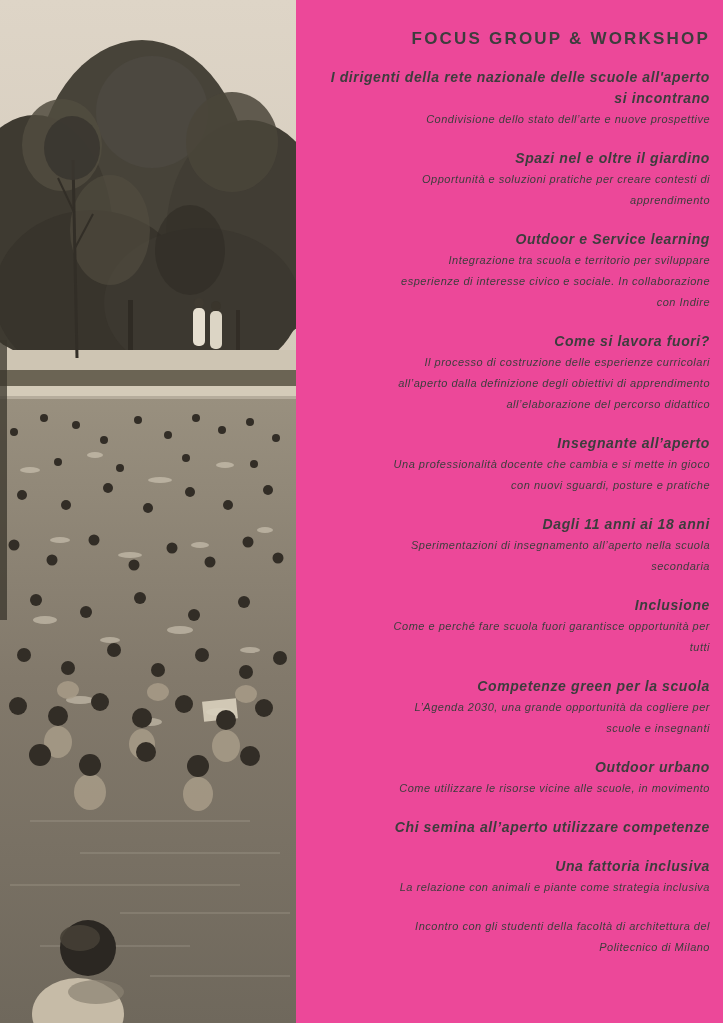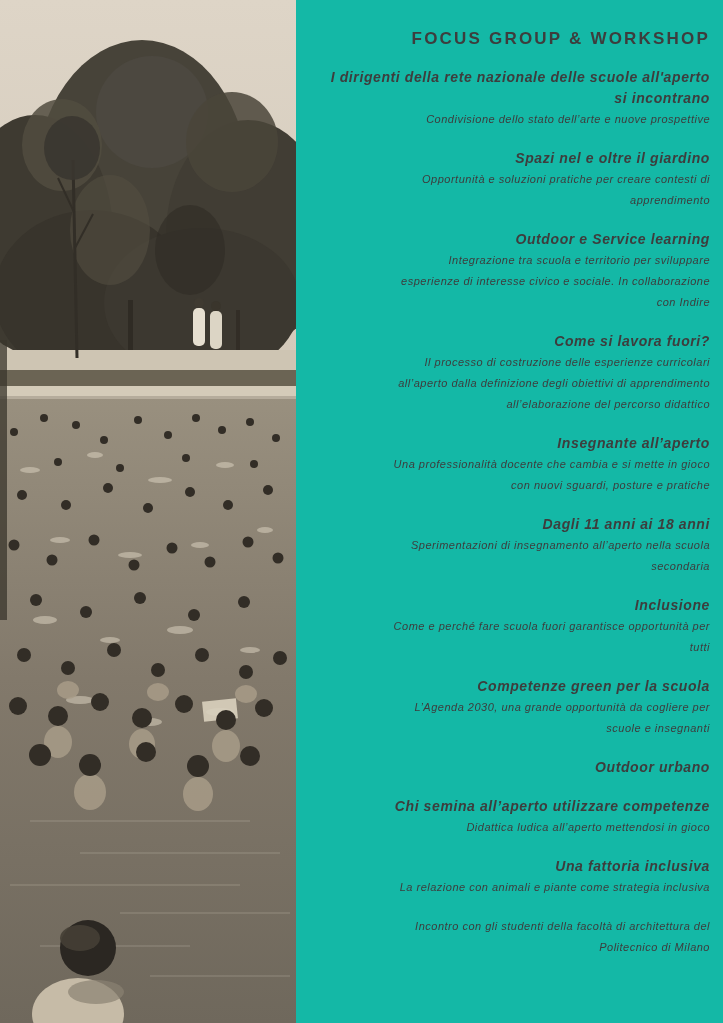--- a/index.html
+++ b/index.html
@@ -14,21 +14,21 @@
   .photo {
     width: 296px; height: 1023px; flex: none;
     position: relative; overflow: hidden;
     background: #d8cec0;
   }
   .photo svg { display: block; }
 
   
   .panel {
     flex: 1; box-sizing: border-box;
-    background: #14b8a6;
+    background: #ec4899;
     color: #3d3d3d;
     padding: 28px 13px 0 12px;
     text-align: right;
     overflow: hidden;
   }
   .title {
     margin: 0 0 18px 0;
     font-size: 17px; font-weight: bold;
     letter-spacing: 2.2px;
     line-height: 21px;
@@ -248,24 +248,24 @@
         <p>Come e perché fare scuola fuori garantisce opportunità per
 tutti</p>
       </section>
       <section class="item">
         <h2>Competenze green per la scuola</h2>
         <p>L’Agenda 2030, una grande opportunità da cogliere per
 scuole e insegnanti</p>
       </section>
       <section class="item">
         <h2>Outdoor urbano</h2>
+        <p>Come utilizzare le risorse vicine alle scuole, in movimento</p>
       </section>
       <section class="item">
         <h2>Chi semina all’aperto utilizzare competenze</h2>
-        <p>Didattica ludica all’aperto mettendosi in gioco</p>
       </section>
       <section class="item">
         <h2>Una fattoria inclusiva</h2>
         <p>La relazione con animali e piante come strategia inclusiva</p>
       </section>
       <section class="item">
         <p>Incontro con gli studenti della facoltà di architettura del
 Politecnico di Milano</p>
       </section>
     </div>

